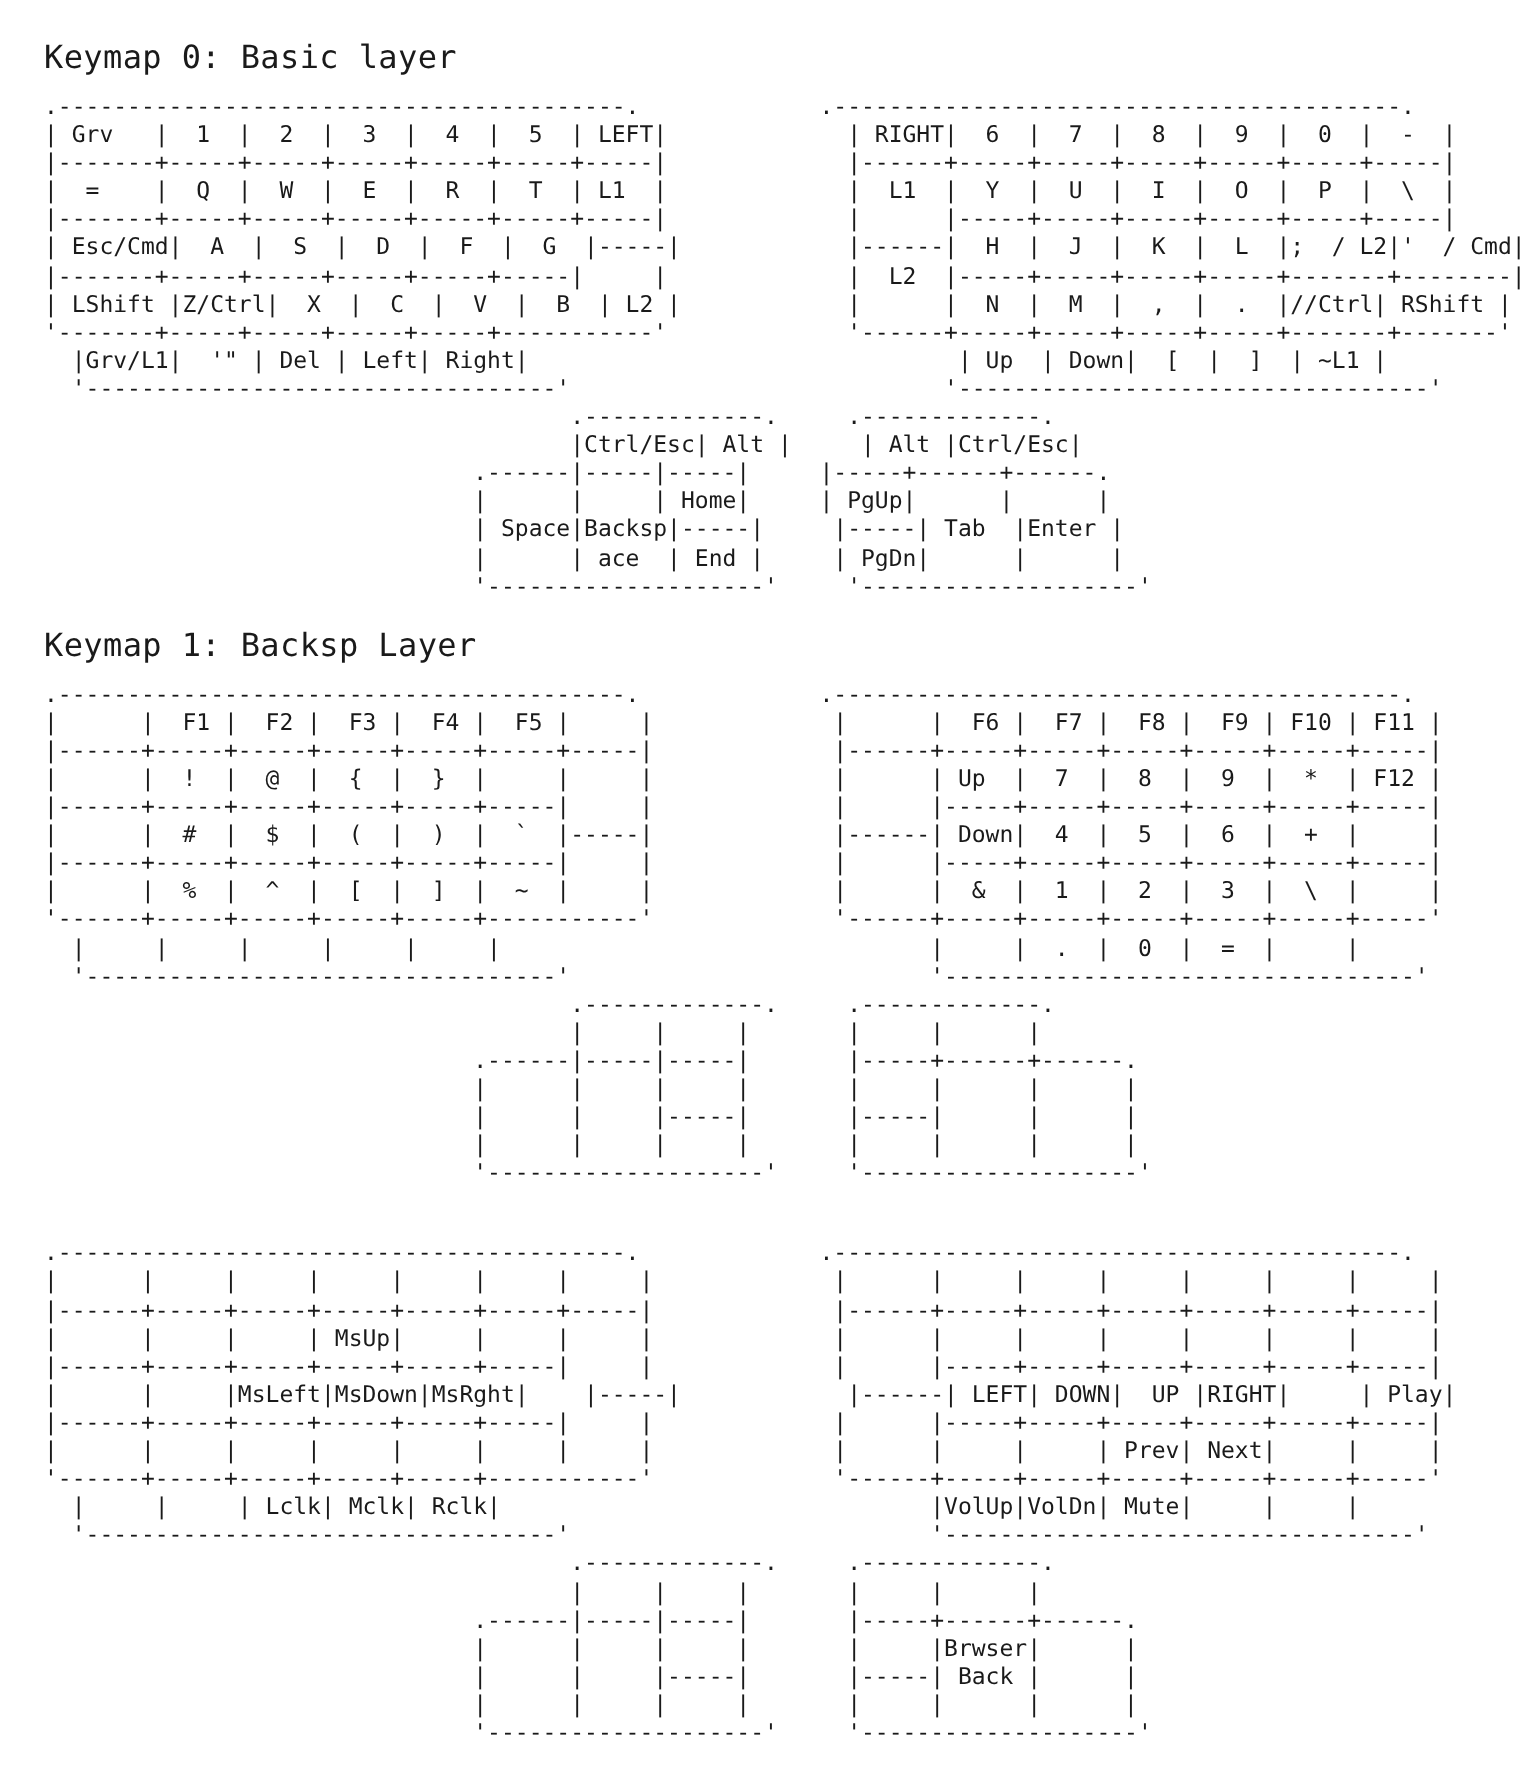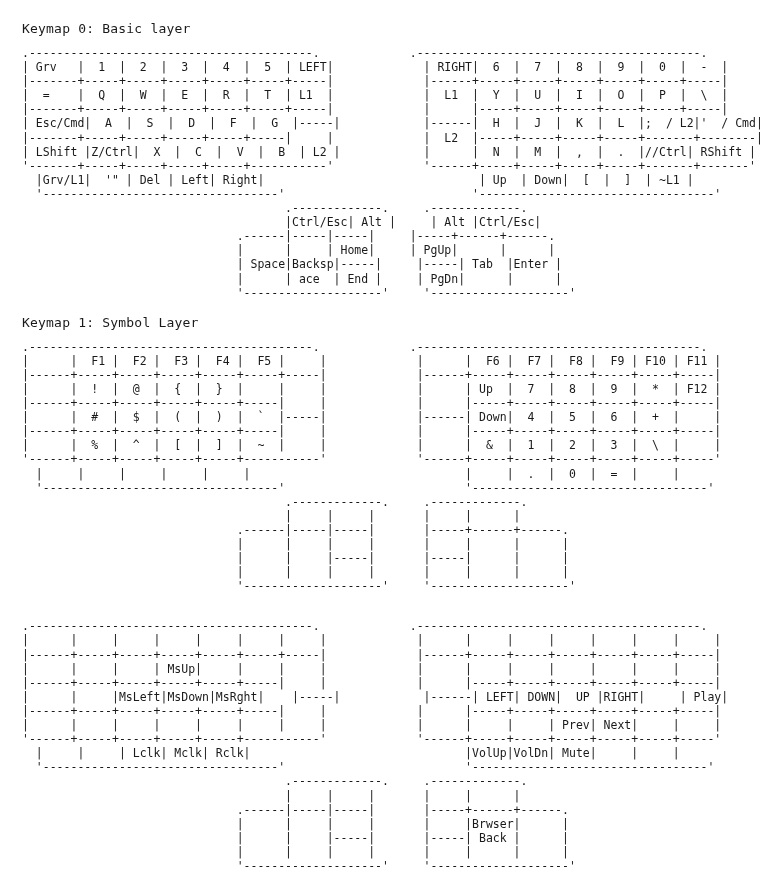--- a/index.html
+++ b/index.html
@@ -18,21 +18,21 @@
     position: relative;
     width: 765px;
     height: 883px;
     box-sizing: border-box;
     padding: 22px 0 0 22px;
   }
   .section {
     margin-bottom: 0;
   }
   .section-title {
-    font-size: 13px;
+    font-size: 16px;
     line-height: 14px;
     letter-spacing: 0.2px;
     white-space: pre;
     margin: 0;
   }
   pre.art {
     font-family: "DejaVu Sans Mono", "Liberation Mono", monospace;
     font-size: 11.5px;
     line-height: 14.1px;
     letter-spacing: 0px;
@@ -67,21 +67,21 @@
                                .------|-----|-----|     |-----+------+------.
                                |      |     | Home|     | PgUp|      |      |
                                | Space|Backsp|-----|     |-----| Tab  |Enter |
                                |      | ace  | End |     | PgDn|      |      |
                                '--------------------'     '--------------------'</pre>
   </div>
 
   <div class="gap-between-sections"></div>
 
   <div class="section">
-    <div class="section-title">Keymap 1: Symbol Layer</div>
+    <div class="section-title">Keymap 1: Backsp Layer</div>
     <div class="gap-after-title"></div>
     <pre class="art">.-----------------------------------------.             .-----------------------------------------.
 |      |  F1 |  F2 |  F3 |  F4 |  F5 |     |             |      |  F6 |  F7 |  F8 |  F9 | F10 | F11 |
 |------+-----+-----+-----+-----+-----+-----|             |------+-----+-----+-----+-----+-----+-----|
 |      |  !  |  @  |  {  |  }  |     |     |             |      | Up  |  7  |  8  |  9  |  *  | F12 |
 |------+-----+-----+-----+-----+-----|     |             |      |-----+-----+-----+-----+-----+-----|
 |      |  #  |  $  |  (  |  )  |  `  |-----|             |------| Down|  4  |  5  |  6  |  +  |     |
 |------+-----+-----+-----+-----+-----|     |             |      |-----+-----+-----+-----+-----+-----|
 |      |  %  |  ^  |  [  |  ]  |  ~  |     |             |      |  &amp;  |  1  |  2  |  3  |  \  |     |
 '------+-----+-----+-----+-----+-----------'             '------+-----+-----+-----+-----+-----+-----'

